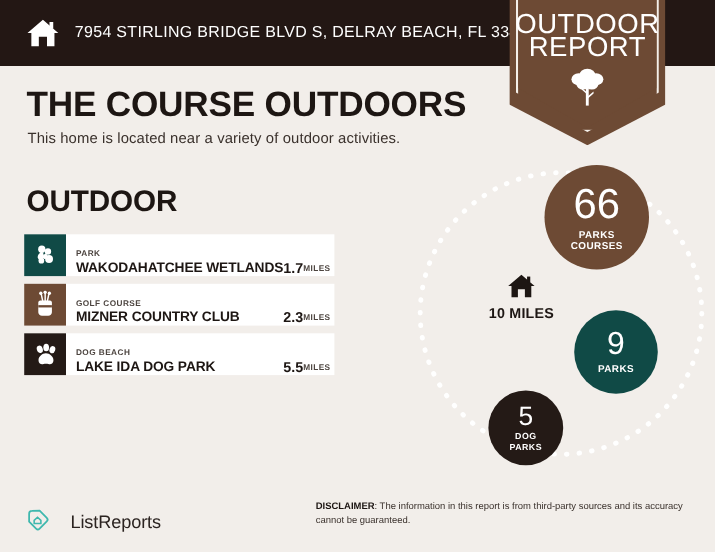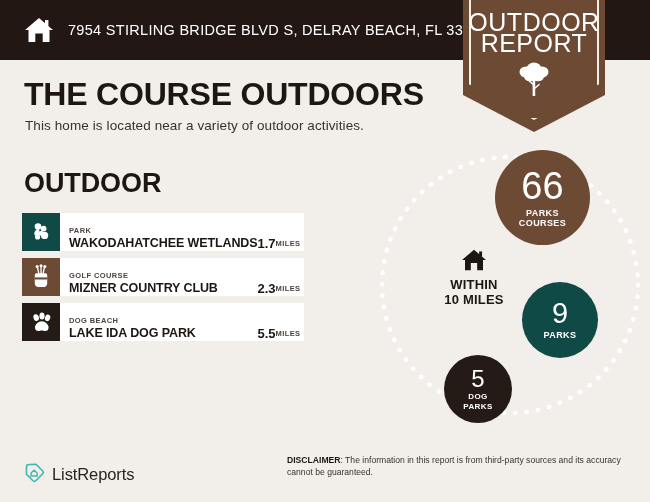--- a/index.html
+++ b/index.html
@@ -190,21 +190,21 @@
     font-size: 13px; font-weight: bold; color: #1d1613;
     line-height: 15px; letter-spacing: 0.2px;
   }
 
   
   .footer-logo {
     position: absolute; left: 24px; top: 462px;
     display: flex; align-items: center;
   }
   .footer-logo-text {
-    margin-left: 7px;
+    margin-left: 19px;
     font-size: 16.5px;
     color: #2b2320;
     letter-spacing: -0.1px;
   }
   .disclaimer {
     position: absolute; left: 287px; top: 455px;
     width: 348px;
     font-size: 8.6px;
     line-height: 11.5px;
     color: #3a312c;
@@ -353,21 +353,20 @@
       </div>
     </div>
 
     <div class="within-block">
       <div class="within-home">
         <svg width="26" height="24" viewBox="0 0 30 28">
           <path d="M15 2 L29 14 L25.5 14 L25.5 26 L18.7 26 L18.7 17.5 L11.3 17.5 L11.3 26 L4.5 26 L4.5 14 L1 14 Z" fill="#1d1613"></path>
           <rect x="21" y="4" width="3.4" height="6" fill="#1d1613"></rect>
         </svg>
       </div>
-      <div class="within-text">WITHIN</div>
       <div class="within-text">10 MILES</div>
     </div>
 
   </div>
 
   <div class="footer-logo">
     <span>
       <svg width="21" height="21" viewBox="0 0 22 22">
         <path d="M12.6 2.4 L19.4 9.2 C20.4 10.2 20.4 11.6 19.4 12.6 L12.6 19.4 C11.6 20.4 10.2 20.4 9.2 19.4 L2.6 12.8 L2.6 5.2 C2.6 3.8 3.8 2.6 5.2 2.6 L12.6 2.4 Z" fill="none" stroke="#3fb8ae" stroke-width="1.7"></path>
         <path d="M7.4 11.6 L10.6 8.6 L13.8 11.6 L13.8 14.6 L7.4 14.6 Z" fill="none" stroke="#3fb8ae" stroke-width="1.5"></path>

